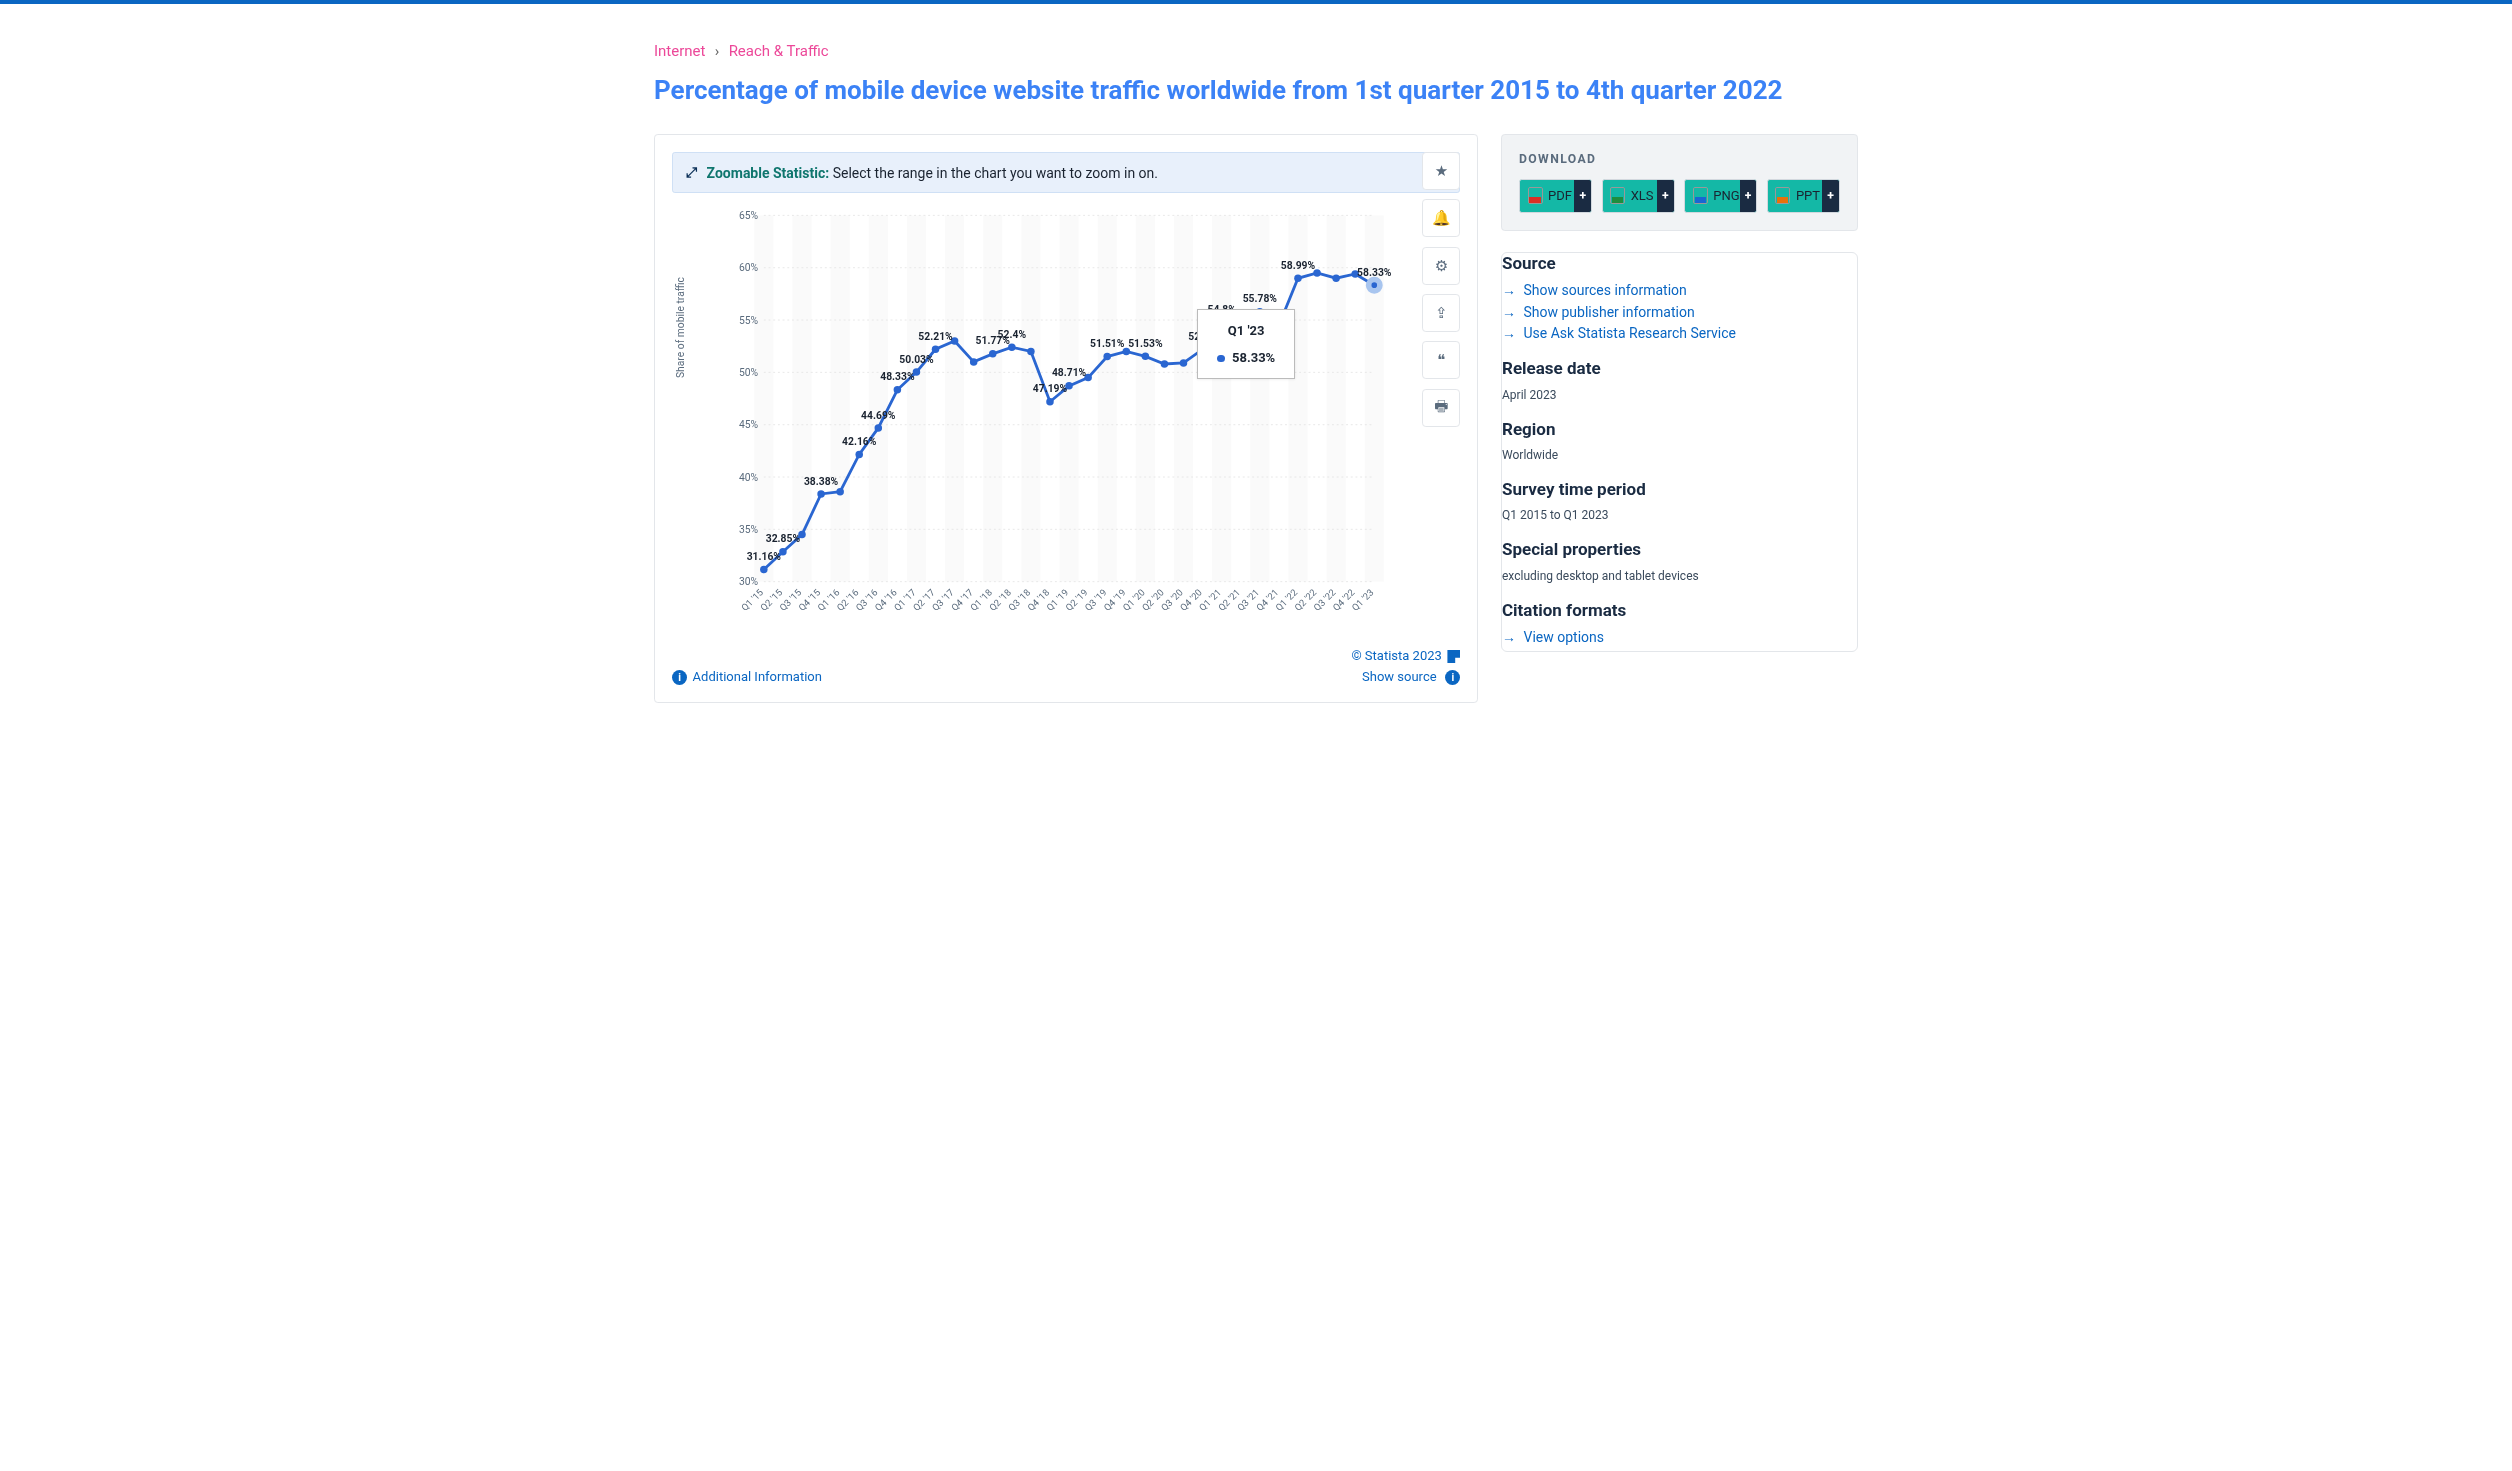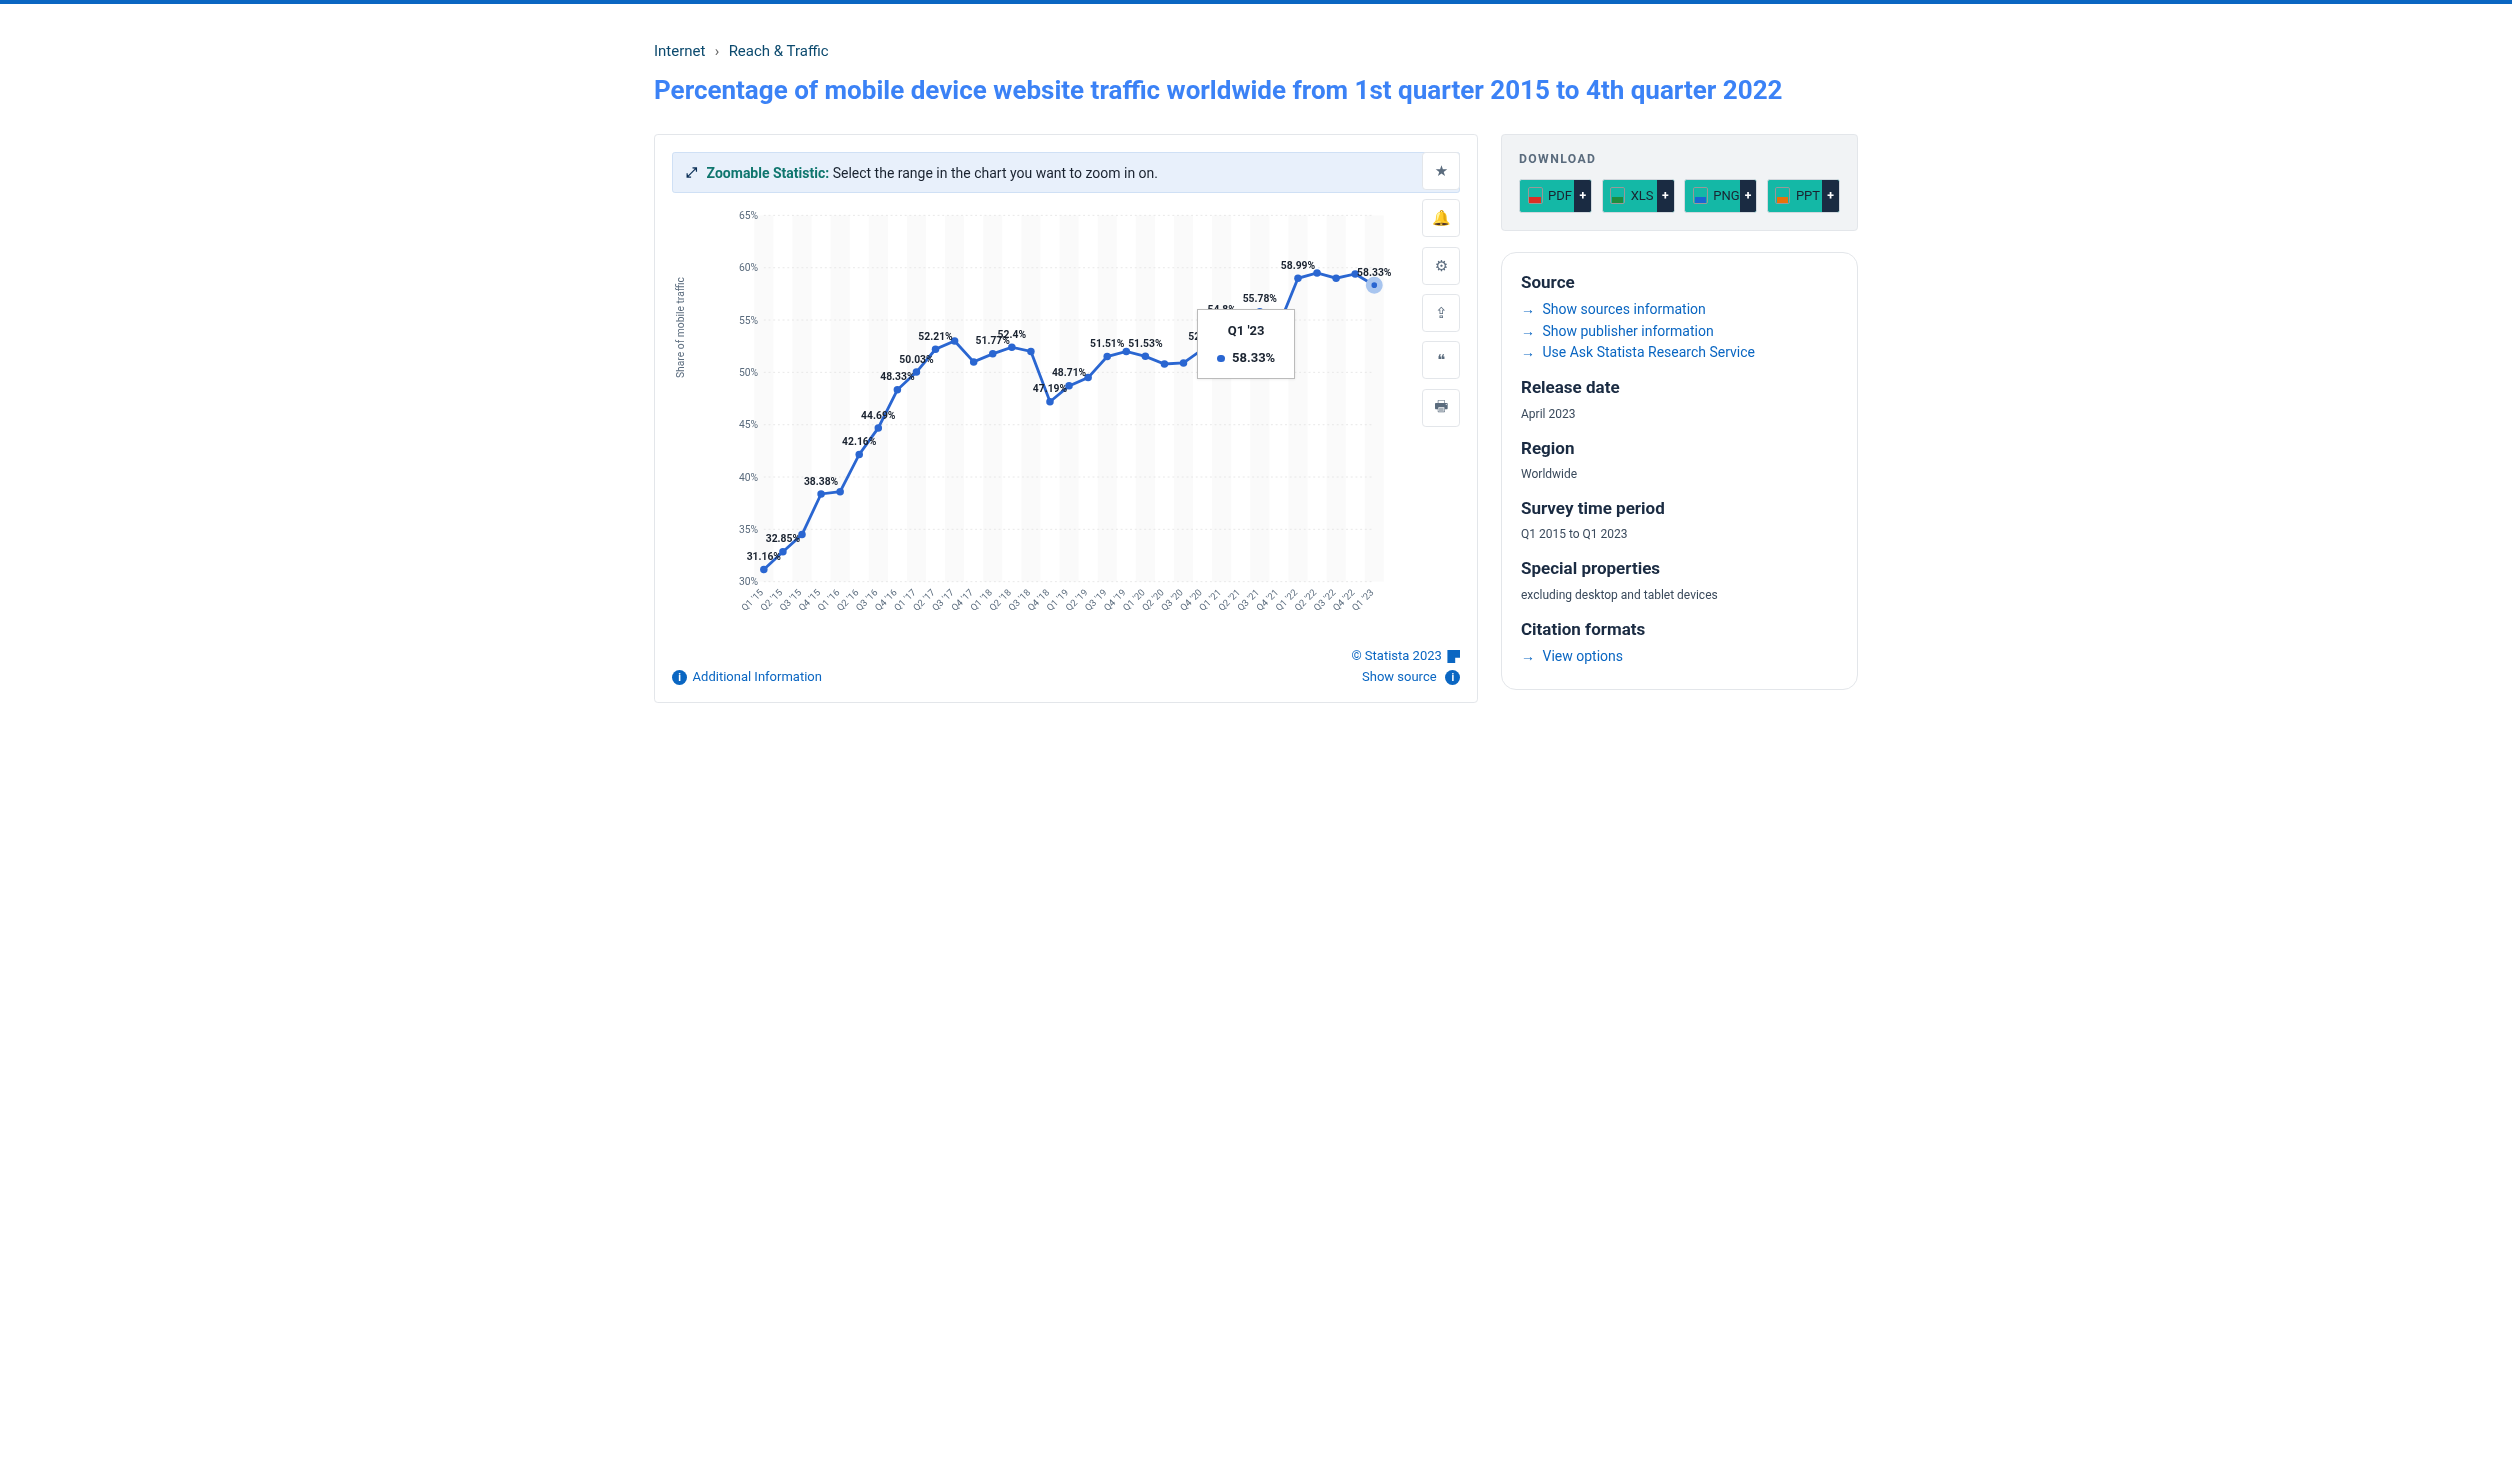--- a/index.html
+++ b/index.html
@@ -1,20 +1,20 @@
 <!DOCTYPE html>
 <html style="font-size:15px"><head>
 <meta charset="utf-8">
 <style>
 *{box-sizing:border-box;margin:0;padding:0}
 body{font-family:-apple-system,BlinkMacSystemFont,"Segoe UI",Roboto,sans-serif;background:#fff;color:#1a2330}
 .topbar{height:3.8px;background:#0a66c2}
 .page{max-width:1316px;margin:0 auto;padding:38px 56px}
 .crumbs{font-size:15px;margin-bottom:13px}
-.crumbs a{color:#0c4a6e;text-decoration:none}
+.crumbs a{color:#ec4899;text-decoration:none}
 .crumbs .sep{color:#666;margin:0 5.6px}
 h1{font-size:26px;font-weight:700;color:#3b82f6;line-height:1.35;margin-bottom:26px}
 .layout{display:flex;gap:22.6px;align-items:flex-start}
 .main{flex:1;border:0.9px solid #e3e6ea;border-radius:3.8px;padding:17px;position:relative}
 .side{width:357px;flex-shrink:0}
 .zoom{display:flex;align-items:center;gap:9.4px;background:#e8f0fb;border:0.9px solid #cfe0f5;border-radius:2.8px;padding:11.3px 13px;margin-bottom:13px;font-size:14px;position:relative}
 .zoom b{color:#0f766e}
 .zoom .x{position:absolute;right:11.3px;top:9.4px;color:#0a2f57;font-weight:700;cursor:pointer;font-size:13px}
 .toolbtn{width:38px;height:38px;border:0.9px solid #e3e6ea;border-radius:3.8px;background:#fff;display:flex;align-items:center;justify-content:center;color:#5a6b7d;margin-bottom:7.5px;cursor:pointer}
 .toolcol{position:absolute;right:17px;top:17px}
@@ -36,21 +36,21 @@
 .dlh{font-size:12.2px;letter-spacing:1.4px;color:#5a6b7d;font-weight:700;margin-bottom:13px}
 .dlrow{display:flex;gap:9.4px}
 .dlbtn{flex:1;display:flex;align-items:center;background:#14b8a6;border:0.9px solid #d3d8de;border-radius:2.8px;height:34px;padding:0 0 0 7.5px;font-size:13px;cursor:pointer;position:relative;overflow:hidden}
 .dlbtn .plus{width:17px;align-self:stretch;background:#1a2b42;color:#fff;display:flex;align-items:center;justify-content:center;font-weight:700;margin-left:auto;font-size:12.2px}
 .ficon{width:15px;height:17px;margin-right:5.6px;border:0.9px solid #999;border-radius:1.9px;position:relative;flex-shrink:0}
 .ficon::after{content:"";position:absolute;bottom:0.9px;left:0.9px;right:0.9px;height:5.6px}
 .fi-pdf::after{background:#d93025}
 .fi-xls::after{background:#1e8e3e}
 .fi-png::after{background:#1967d2}
 .fi-ppt::after{background:#e8710a}
-.infocard{border:0.9px solid #e3e6ea;border-radius:15px;padding:19px}
+.infocard{border:0.9px solid #e3e6ea;border-radius:6px;}
 .infocard h3{font-size:17px;color:#1a2b42;margin-bottom:9.4px;font-weight:700}
 .infocard .lnk{color:#0a66c2;text-decoration:none;display:flex;align-items:center;gap:7.5px;font-size:14px;margin-bottom:5.6px;cursor:pointer}
 .arrow{color:#0a66c2;font-weight:700}
 .infocard .blk{margin-top:17px}
 .infocard .val{color:#3a4a5c;font-size:12px;margin-top:3.8px}
 </style>
 </head>
 <body>
 <div class="topbar"></div>
 

